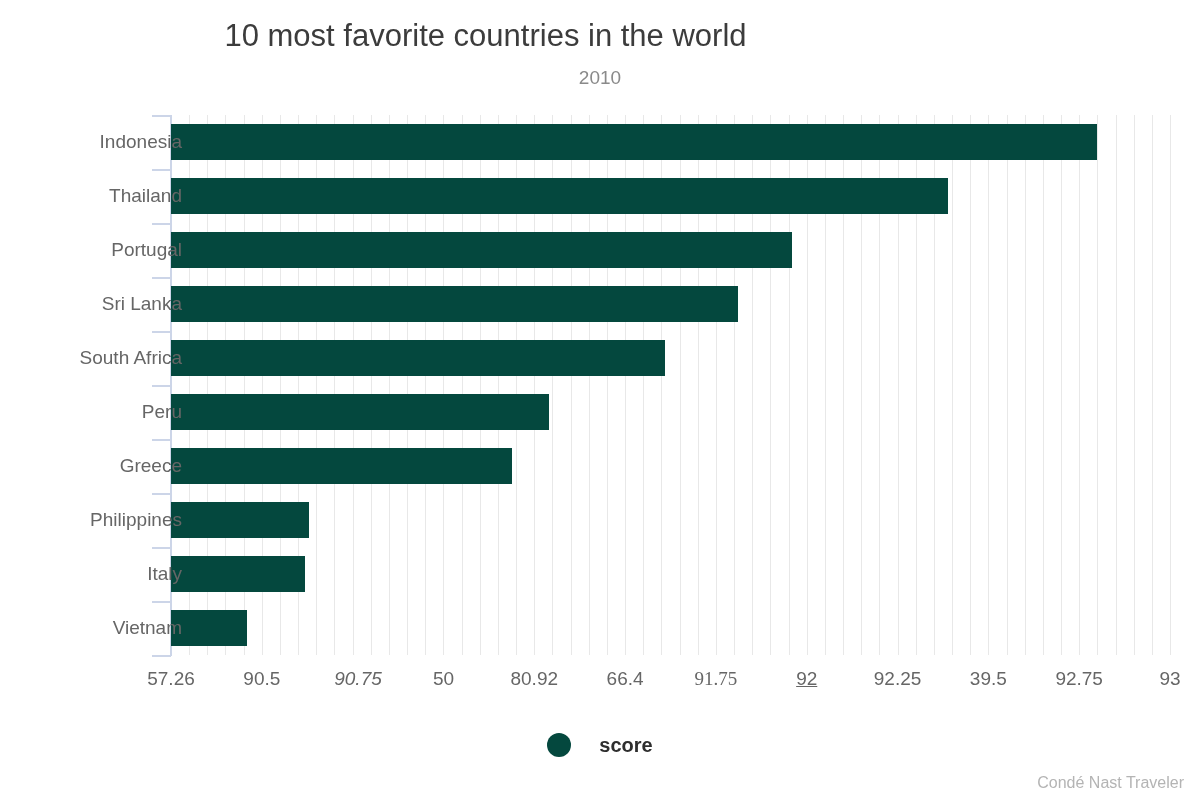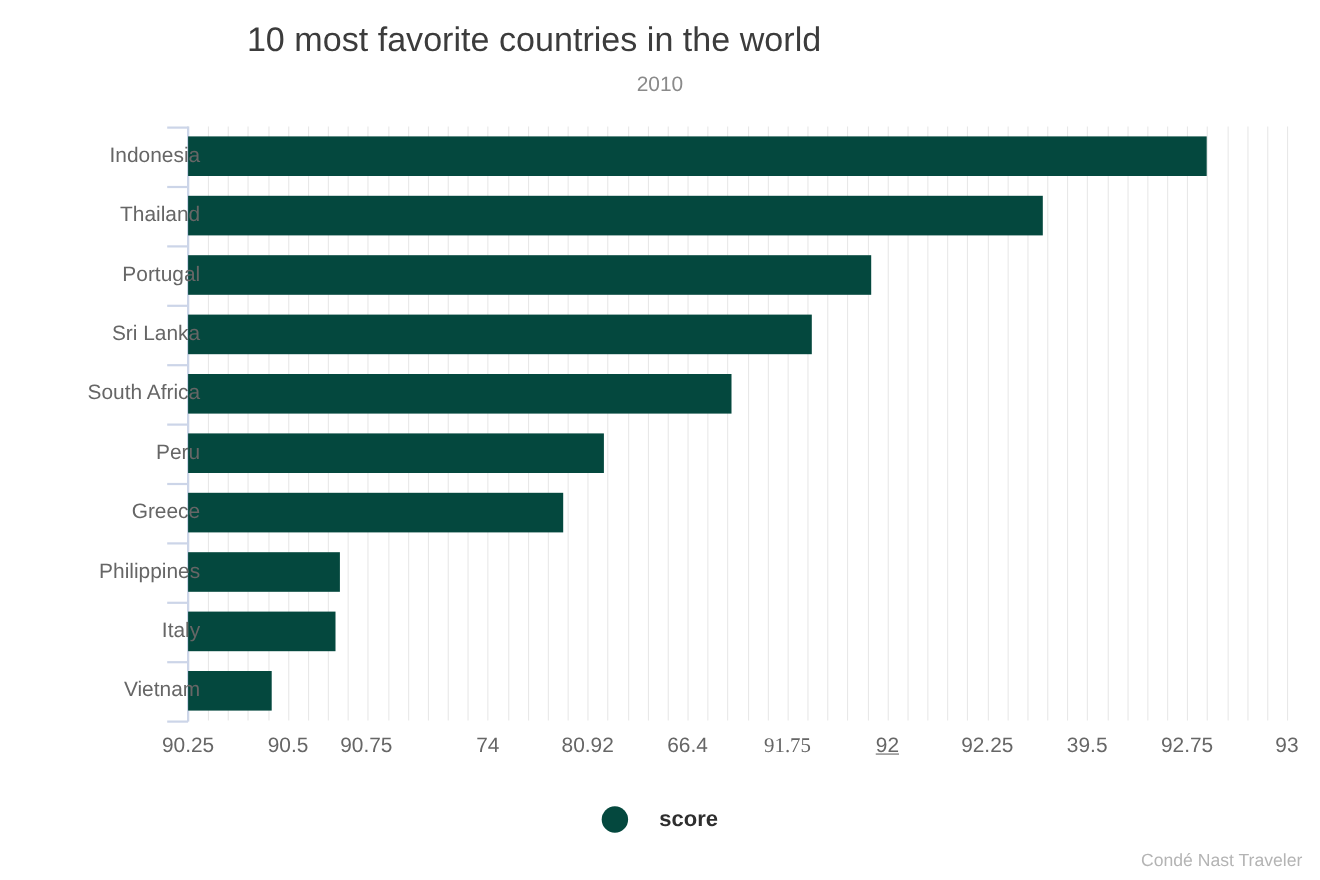--- a/index.html
+++ b/index.html
@@ -269,24 +269,24 @@
       <div class="y-label" style="top: 239px;">Portugal</div>
       <div class="y-label" style="top: 293px;">Sri Lanka</div>
       <div class="y-label" style="top: 347px;">South Africa</div>
       <div class="y-label" style="top: 401px;">Peru</div>
       <div class="y-label" style="top: 455px;">Greece</div>
       <div class="y-label" style="top: 509px;">Philippines</div>
       <div class="y-label" style="top: 563px;">Italy</div>
       <div class="y-label" style="top: 617px;">Vietnam</div>
     </div>
   <div id="x-labels-host">
-      <div class="x-label" style="left: 171px;">90.25</div>
+      <div class="x-label" style="left: 171px;">57.26</div>
       <div class="x-label" style="left: 261.818px;">90.5</div>
-      <div class="x-label" style="left: 333px;">90.75</div>
-      <div class="x-label" style="left: 443.455px;">74</div>
+      <div class="x-label" style="left: 358px; font-style: italic;">90.75</div>
+      <div class="x-label" style="left: 443.455px;">50</div>
       <div class="x-label" style="left: 534.273px;">80.92</div>
       <div class="x-label" style="left: 625.091px;">66.4</div>
       <div class="x-label" style="left: 715.909px; font-family: Liberation Serif, serif;">91.75</div>
       <div class="x-label" style="left: 806.727px; text-decoration: underline;">92</div>
       <div class="x-label" style="left: 897.545px;">92.25</div>
       <div class="x-label" style="left: 988.364px;">39.5</div>
       <div class="x-label" style="left: 1079.18px;">92.75</div>
       <div class="x-label" style="left: 1170px;">93</div>
     </div>
 

